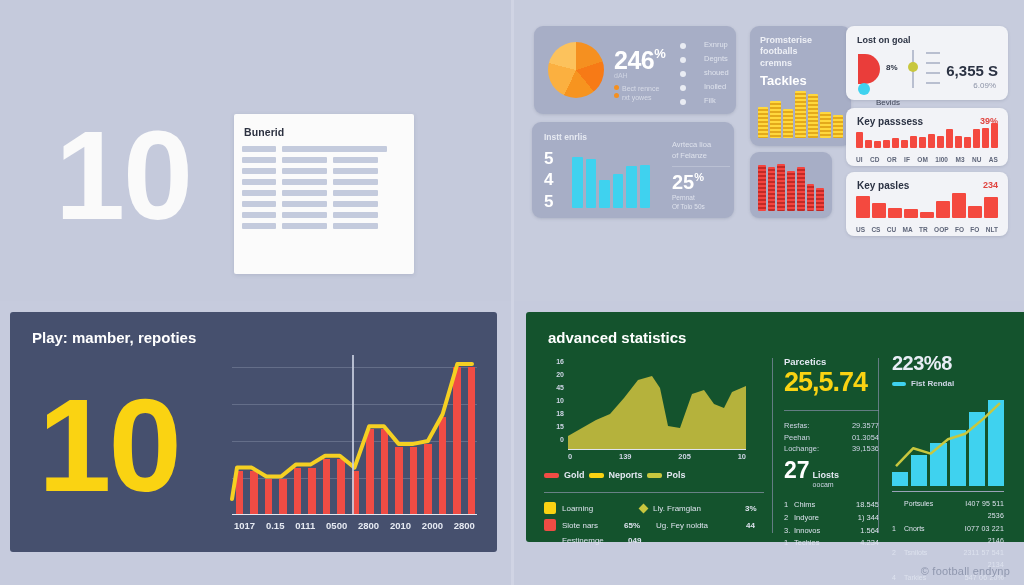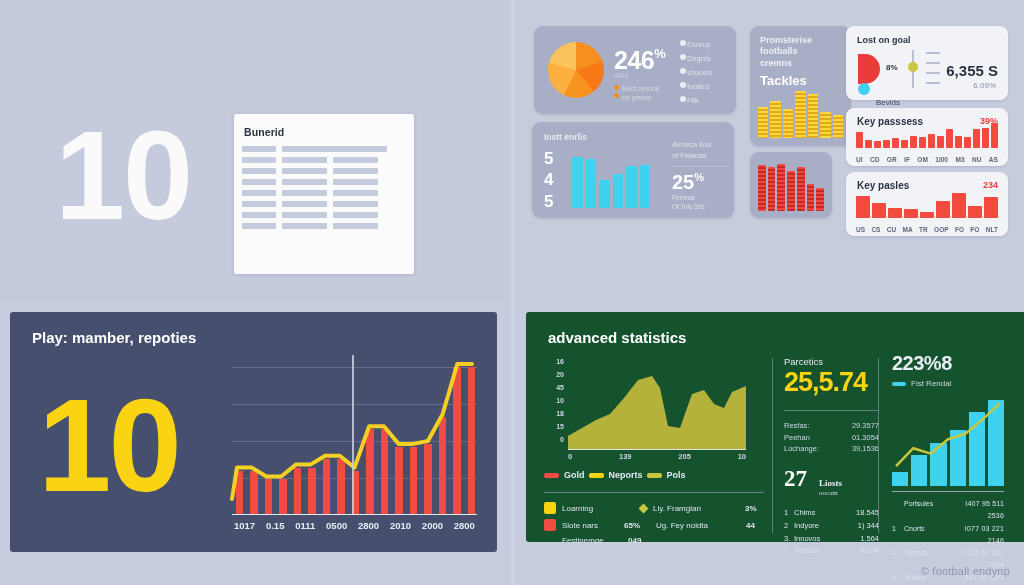--- a/index.html
+++ b/index.html
@@ -82,21 +82,21 @@
   .pie-pct {
     position:absolute; left: 80px; top: 20px;
     font-size: 25px; font-weight: 700; color: #ffffff; letter-spacing: -.5px;
   }
   .pie-pct .sm { font-size: 13px; vertical-align: top; }
   .pie-sub { position:absolute; left: 80px; top: 46px; font-size:7px; color:#cdd2e1; }
   .pie-note { position:absolute; left: 88px; top: 58px; font-size:7px; color:#d7dbe7; line-height:1.35; }
   .pie-note-dots { position:absolute; left:80px; top:59px; }
   .pie-note-dots i { display:block; width:5px; height:5px; border-radius:50%; background:#f59020; margin-bottom:3px; }
   .pie-legend { position:absolute; left: 146px; top: 14px; }
-  .pie-legend div { display:flex; align-items:flex-start; gap:1px; margin-bottom:5px; }
+  .pie-legend div { display:flex; align-items:flex-end; gap:18px; margin-bottom:5px; }
   .pie-legend b { width:6px; height:6px; border-radius:50%; background:#e9ecf3; display:block; }
   .pie-legend span { font-size:7.5px; color:#dfe3ed; }
 
   
   #card-cyan { left: 20px; top: 122px; width: 202px; height: 96px; }
   .cy-title { position:absolute; left:12px; top:10px; font-size:8.5px; color:#e7eaf2; font-weight:600; }
   .cy-nums { position:absolute; left:12px; top:26px; }
   .cy-nums div { font-size:17px; font-weight:700; color:#ffffff; line-height:1.25; }
   .cy-bars { position:absolute; left: 40px; top: 28px; width: 78px; height: 58px; display:flex; align-items:flex-end; gap:3px; }
   .cy-bars i { display:block; flex:1; background:#3fd2ef; border-radius:1px; }
@@ -199,37 +199,37 @@
   .sw { width:12px; height:12px; border-radius:2px; display:block; flex:none; }
   .sw-y { background:#fad312; }
   .sw-r { background:#f04c44; }
   .dia { width:7px; height:7px; background:#c8c73e; transform:rotate(45deg); display:block; flex:none; }
 
   .vdiv { position:absolute; top:46px; width:1px; height:175px; background:#868fa8; opacity:.7; }
   #vdiv1 { left: 246px; }
   #vdiv2 { left: 352px; }
 
   .br-mid { position:absolute; left:258px; top:44px; width:95px; }
-  .mid-lbl { font-size:9.5px; color:#e4e8f2; font-weight:400; }
+  .mid-lbl { font-size:9.5px; color:#e4e8f2; font-weight:700; }
   .mid-big { font-size:27px; font-weight:700; color:#fad312; letter-spacing:-1px; line-height:1.15; }
   .mid-rule { height:1px; background:#868fa8; opacity:.7; margin:12px 0 9px; }
   .mid-rows div { display:flex; justify-content:space-between; font-size:7.5px; color:#cfd5e6; line-height:1.55; }
-  .mid-27 { margin-top:11px; display:flex; align-items:baseline; gap:12px;font-family:Liberation Serif, serif; }
+  .mid-27 { margin-top:2px; display:flex; align-items:baseline; gap:3px; }
   .mid-27 .n { font-size:23px; font-weight:700; color:#ffffff; }
   .mid-27 .t { font-size:9px; color:#e4e8f2; font-weight:700; line-height:1.2; }
   .mid-27 .t small { display:block; font-size:7px; font-weight:400; color:#cfd5e6; }
   .mid-list { margin-top:10px; }
   .mid-list div { display:flex; font-size:7.5px; color:#dde2ee; line-height:1.7; }
   .mid-list .i { width:10px; }
   .mid-list .nm { flex:1; }
   .mid-list .v { text-align:right; }
 
   .br-right { position:absolute; left:366px; top:40px; width:112px; }
   .rb-pct { font-size:20px; font-weight:700; color:#e9edf6; letter-spacing:-.5px; }
-  .rb-leg { display:flex; align-items:center; gap:5px; margin-top:4px; }
+  .rb-leg { display:flex; align-items:center; gap:5px; margin-top:4px;font-weight:bold; }
   .rb-leg i { display:block; width:14px; height:4px; background:#3fd2ef; border-radius:2px; }
   .rb-leg span { font-size:8px; color:#cfd5e6; }
   .rb-chart { position:relative; margin-top:8px; width:112px; height:90px; }
   .rb-bars { position:absolute; inset:0; display:flex; align-items:flex-end; gap:3px; }
   .rb-bars i { display:block; flex:1; background:#3fd2ef; }
   .rb-base { position:absolute; left:0; right:0; bottom:-6px; height:1px; background:#9aa2b8; }
   .rb-tbl { margin-top:12px; font-size:7px; color:#dde2ee; }
   .rb-tbl div { display:flex; gap:4px; line-height:1.75; }
   .rb-tbl .i { width:8px; }
   .rb-tbl .nm { width:42px; }

